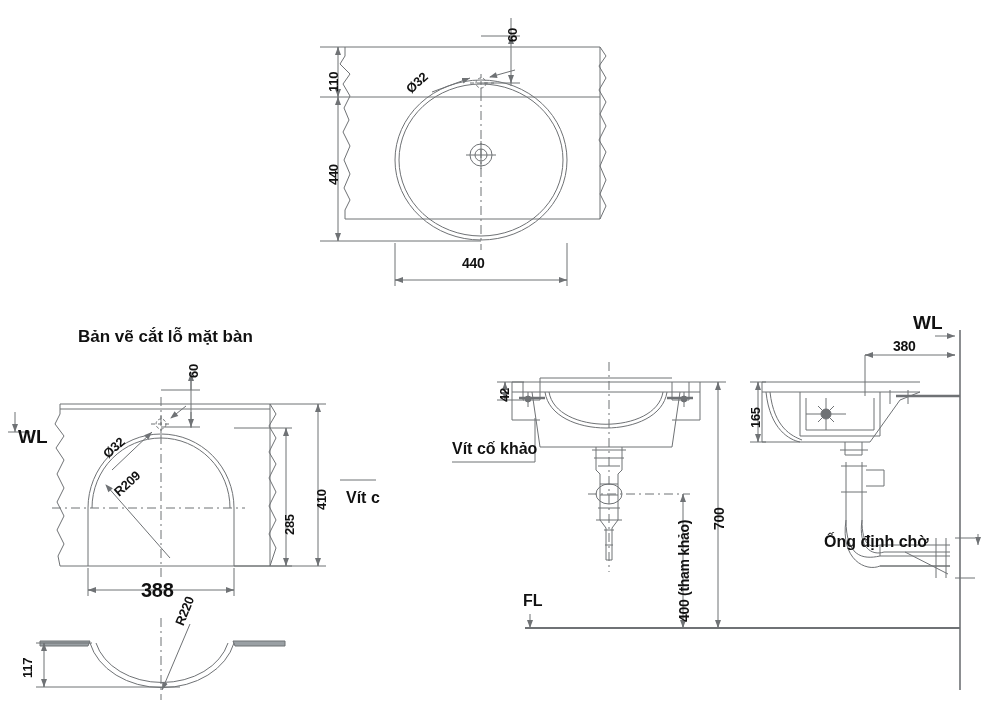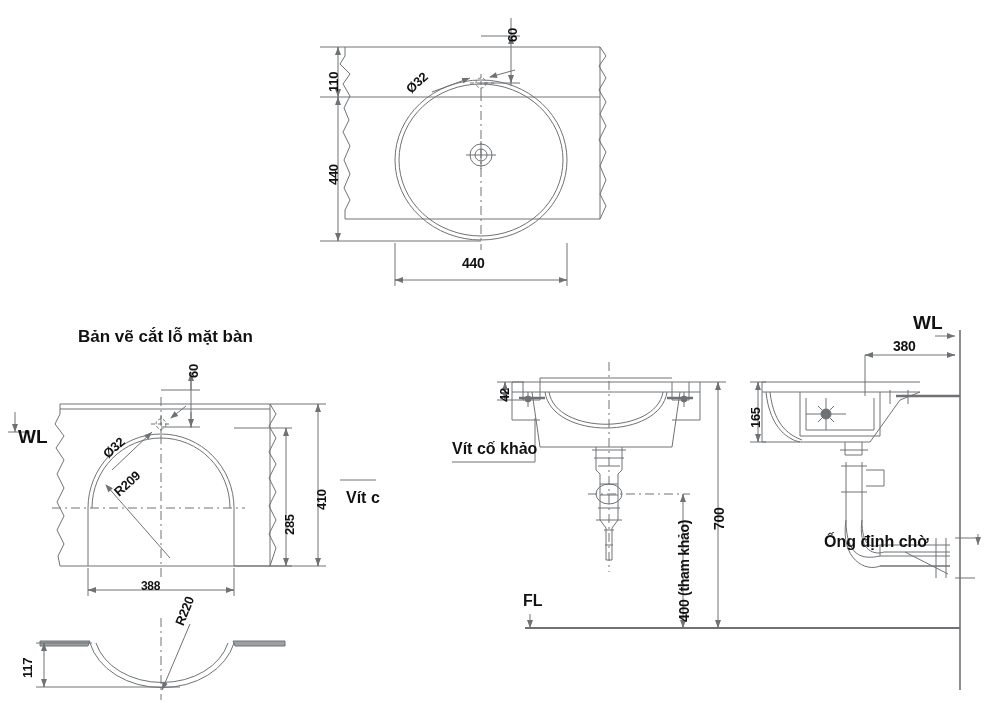--- a/index.html
+++ b/index.html
@@ -279,21 +279,21 @@
   <div class="lbl dim rot90" style="left:326px;top:185px;">440</div>
   <div class="lbl dim" style="left:462px;top:255px;font-size:14px;">440</div>
   <div class="lbl dim rot45" style="left:403px;top:85px;">Ø32</div>
 
   <div class="lbl title" style="left:78px;top:327px;">Bản vẽ cắt lỗ mặt bàn</div>
   <div class="lbl dim rot90" style="left:186px;top:378px;">60</div>
   <div class="lbl dim rot45" style="left:100px;top:450px;">Ø32</div>
   <div class="lbl dim rot45" style="left:111px;top:488px;">R209</div>
   <div class="lbl dim rot90" style="left:282px;top:535px;">285</div>
   <div class="lbl dim rot90" style="left:314px;top:510px;">410</div>
-  <div class="lbl dim" style="left:141px;top:579px;font-size:12px;">388</div>
+  <div class="lbl dim" style="left:141px;top:579px;font-size:20px;">388</div>
   <div class="lbl wl" style="left:18px;top:426px;">WL</div>
   <div class="lbl note" style="left:346px;top:466px;margin-top:23px;">Vít c</div>
 
   <div class="lbl dim rot90" style="left:20px;top:678px;">117</div>
   <div class="lbl dim rot65" style="left:172px;top:622px;">R220</div>
 
   <div class="lbl dim rot90" style="left:497px;top:402px;">42</div>
   <div class="lbl note" style="left:452px;top:440px;">Vít cố khảo</div>
   <div class="lbl note" style="left:523px;top:592px;">FL</div>
   <div class="lbl dim rot90" style="left:676px;top:622px;font-size:14px;">400 (tham khảo)</div>

